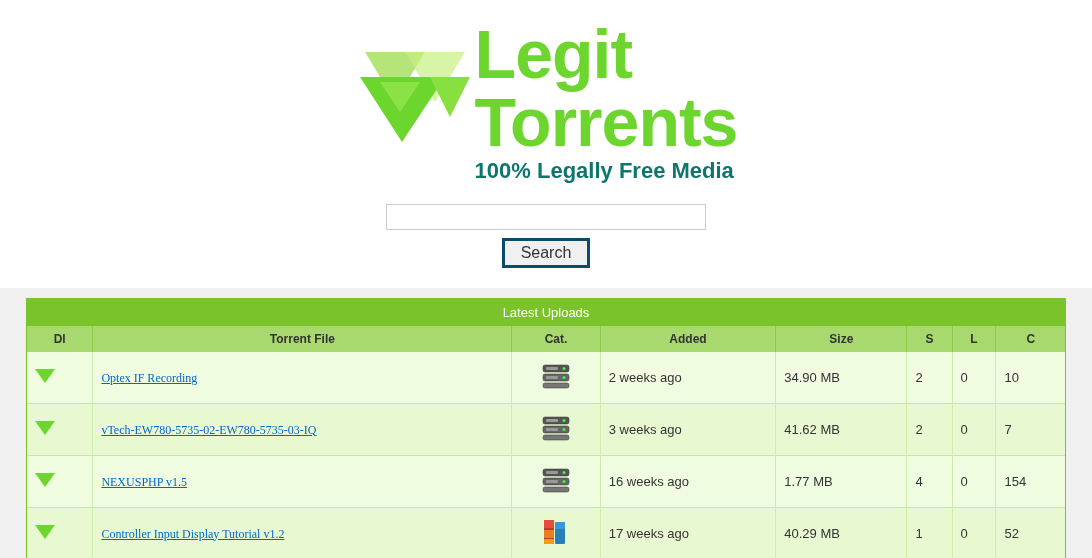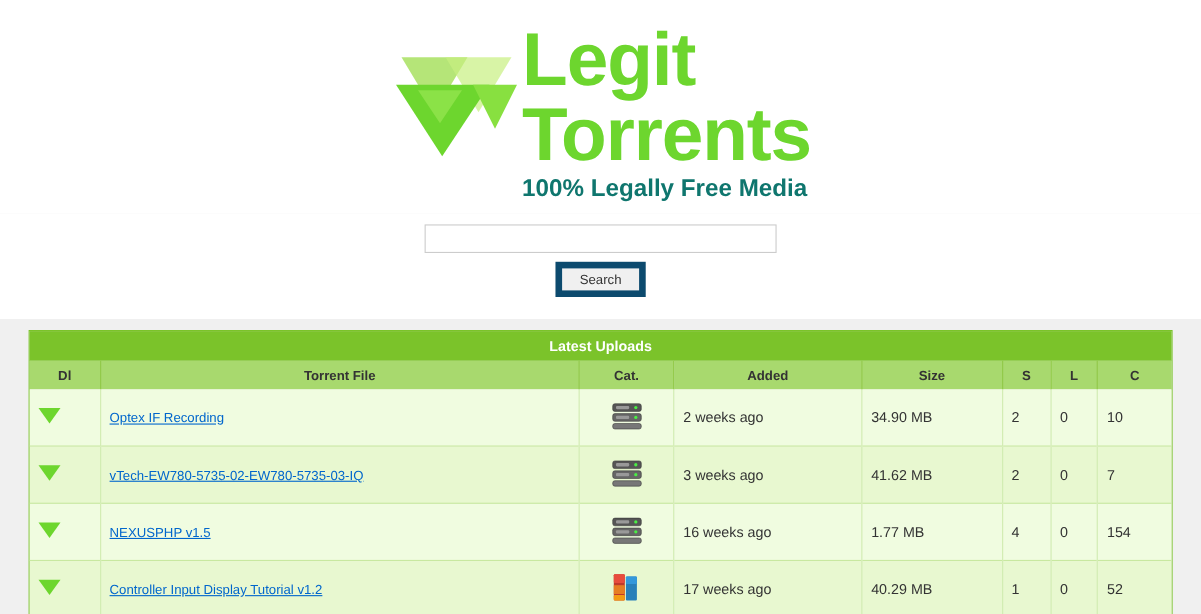--- a/index.html
+++ b/index.html
@@ -60,41 +60,41 @@
       padding: 2px 5px;
       font-size: 13px;
       outline: none;
     }
 
     .search-btn {
       display: block;
       margin: 8px auto 0 auto;
       padding: 3px 16px;
       background: #f0f0f0;
-      border: 6px solid #0c4a6e;
-      font-size: 12px;
+      border: 3px solid #0c4a6e;
+      font-size: 16px;
       cursor: pointer;
       color: #333;
     }
 
     .main-content {
       max-width: 1060px;
       margin: 0 auto;
       padding: 0 10px;
     }
 
     .table-section {
       margin-top: 10px;
       border: 1px solid #7bc32a;
     }
 
     .table-header {
       background: #7bc32a;
       color: #fff;
-      font-weight: bold;
+      font-weight: normal;
       text-align: center;
       padding: 6px;
       font-size: 13px;
     }
 
     table {
       width: 100%;
       border-collapse: collapse;
     }
 
@@ -131,20 +131,21 @@
       vertical-align: middle;
       border-right: 1px solid #d0ebb0;
     }
 
     tbody td:last-child {
       border-right: none;
     }
 
     td.torrent-name {
       text-align: left;
+      font-family: Liberation Serif, serif;
     }
 
     td.torrent-name a {
       color: #0066cc;
       text-decoration: underline;
       font-size: 12px;
     }
 
     .dl-arrow {
       display: inline-block;

